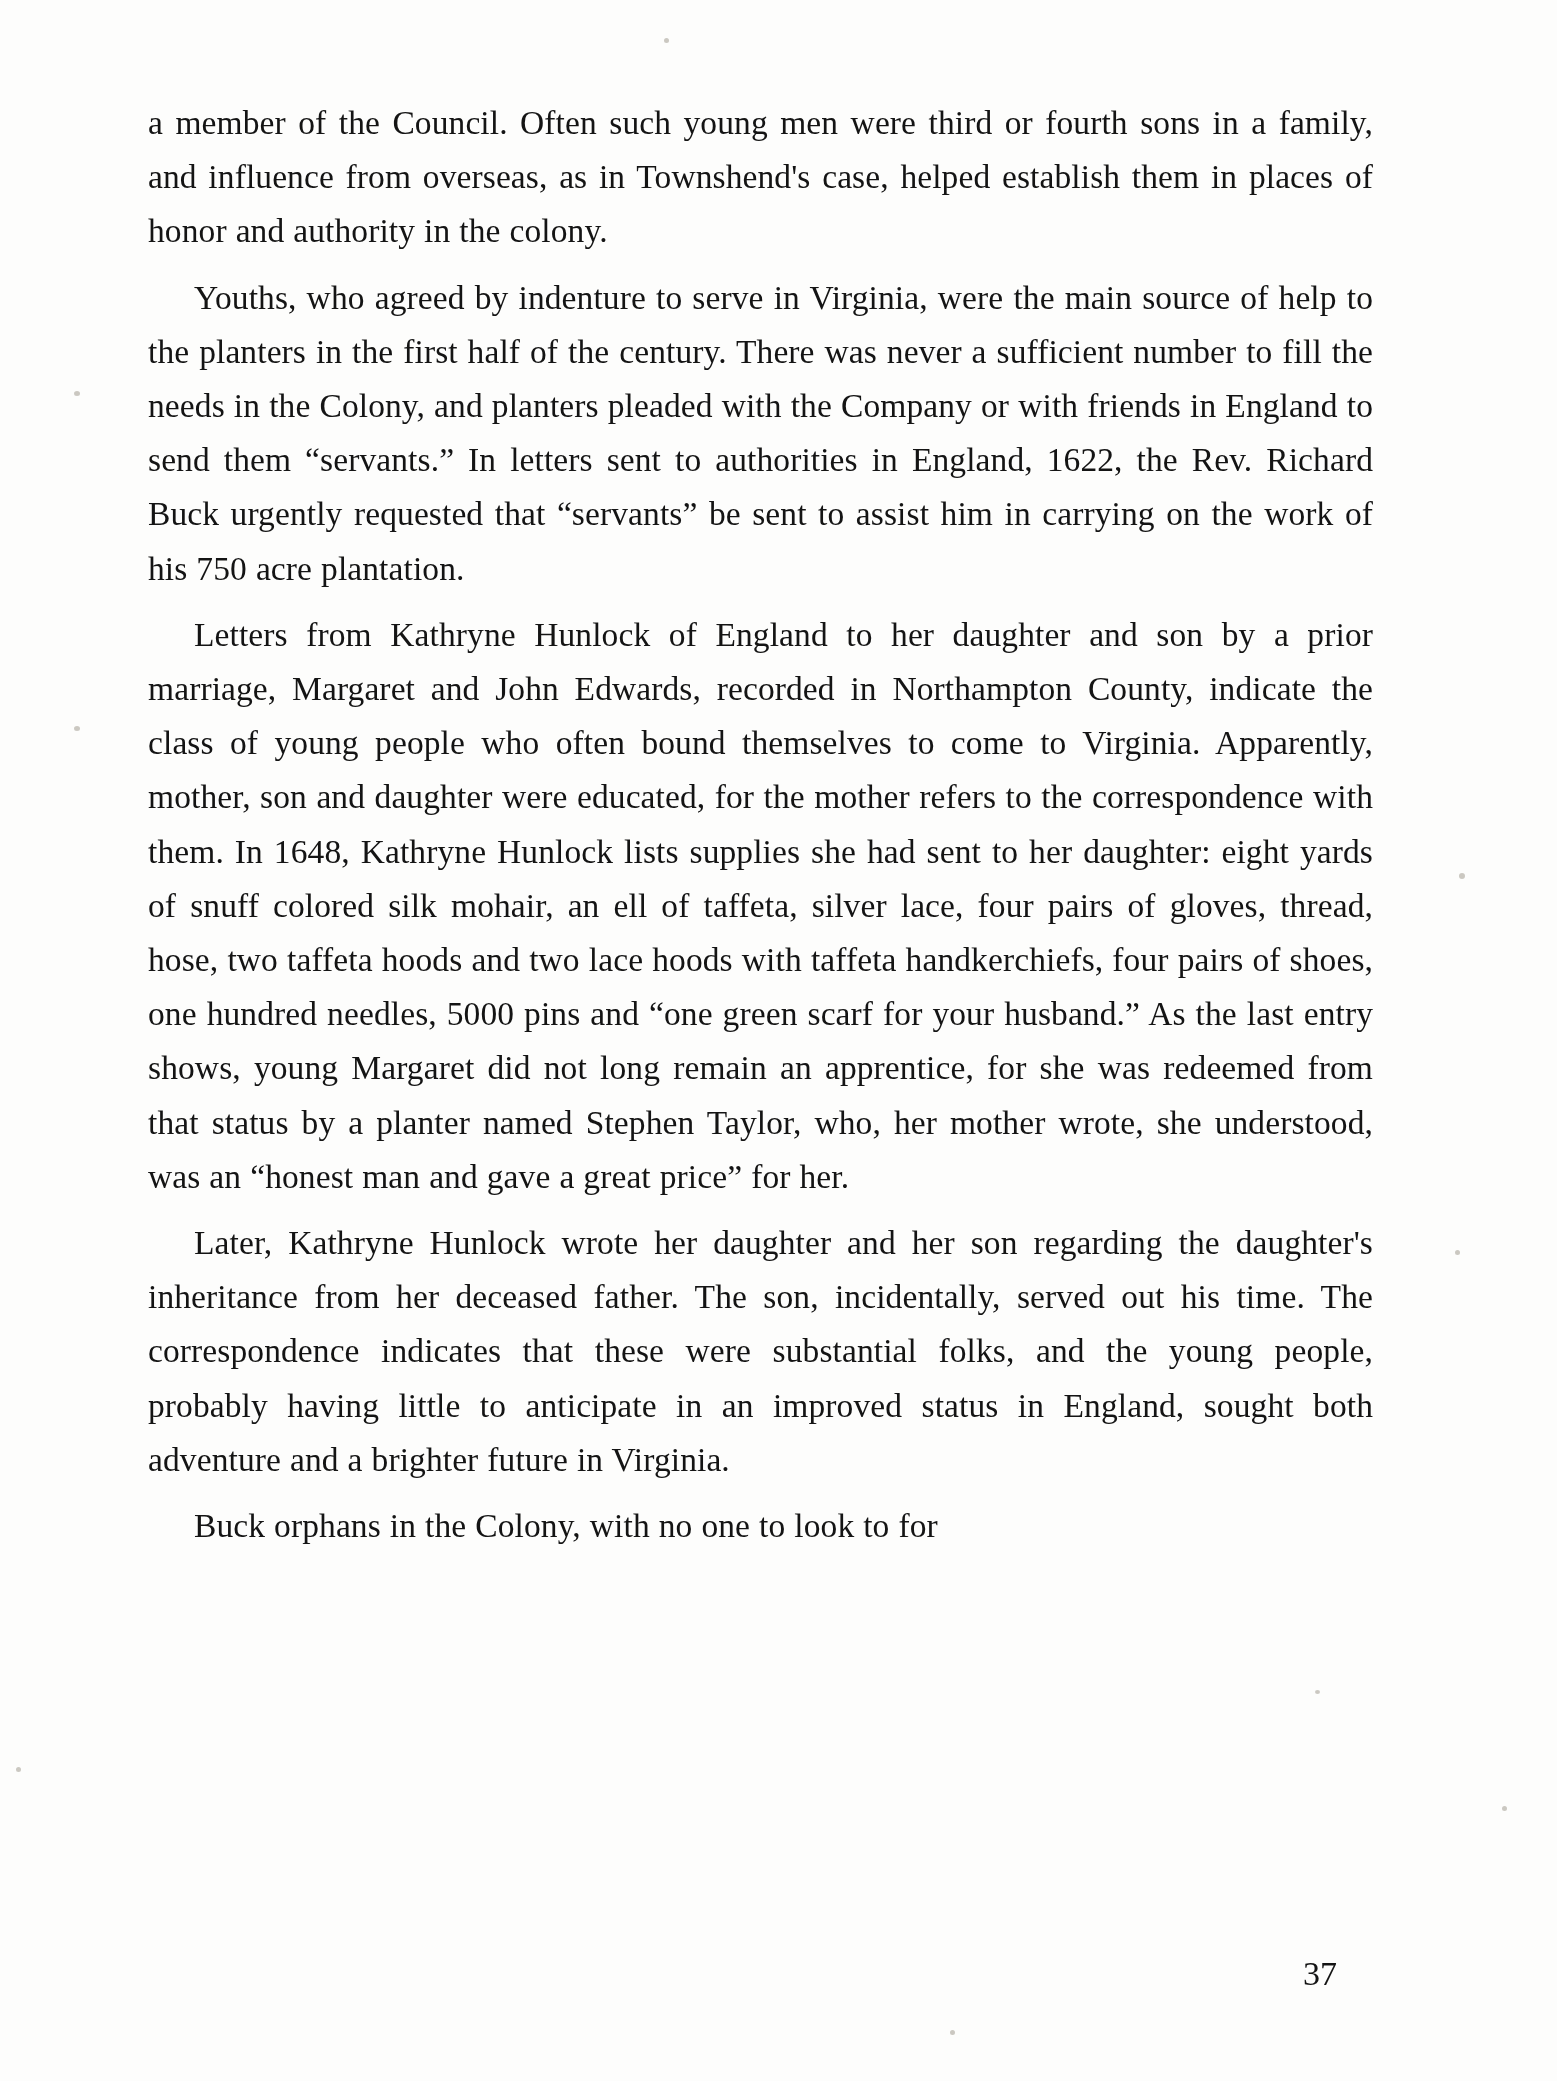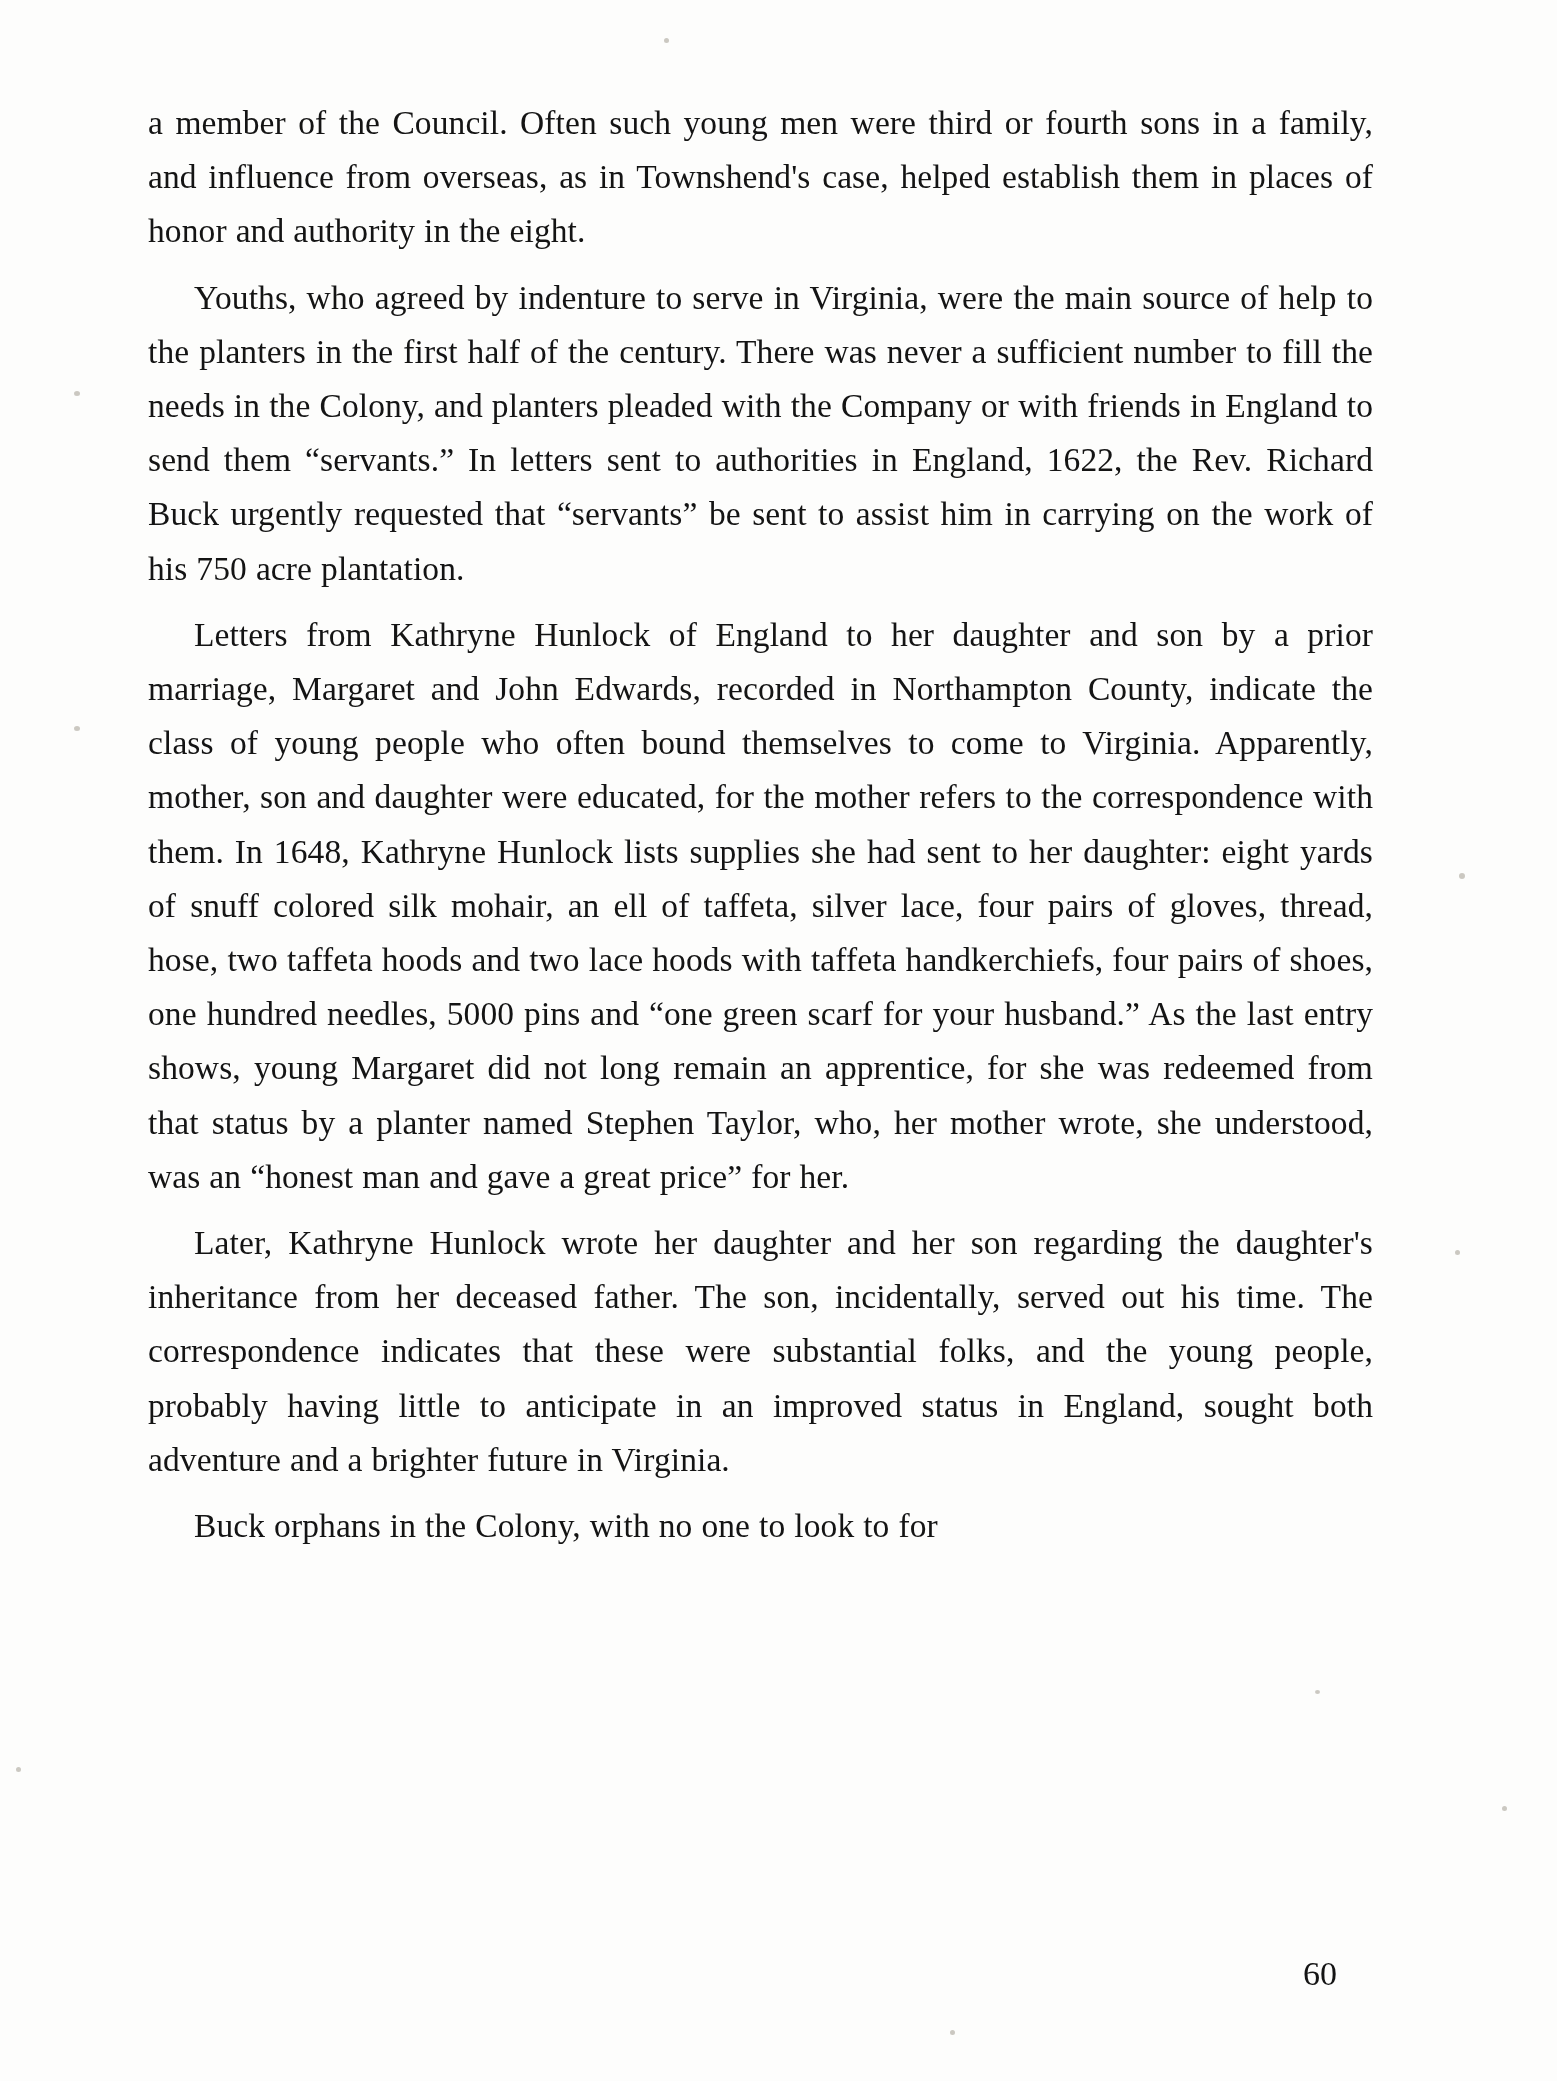--- a/index.html
+++ b/index.html
@@ -84,21 +84,21 @@
   <div class="speck s2"></div>
   <div class="speck s3"></div>
   <div class="speck s4"></div>
   <div class="speck s5"></div>
   <div class="speck s6"></div>
   <div class="speck s7"></div>
   <div class="speck s8"></div>
   <div class="speck s9"></div>
 
   <div class="text-block">
-    <p class="para">a member of the Council. Often such young men were third or fourth sons in a family, and influence from overseas, as in Townshend's case, helped establish them in places of honor and authority in the eight.</p>
+    <p class="para">a member of the Council. Often such young men were third or fourth sons in a family, and influence from overseas, as in Townshend's case, helped establish them in places of honor and authority in the colony.</p>
     <p class="para indented">Youths, who agreed by indenture to serve in Virginia, were the main source of help to the planters in the first half of the century. There was never a sufficient number to fill the needs in the Colony, and planters pleaded with the Company or with friends in England to send them “servants.” In letters sent to authorities in England, 1622, the Rev. Richard Buck urgently requested that “servants” be sent to assist him in carrying on the work of his 750 acre plantation.</p>
     <p class="para indented">Letters from Kathryne Hunlock of England to her daughter and son by a prior marriage, Margaret and John Edwards, recorded in Northampton County, indicate the class of young people who often bound themselves to come to Virginia. Apparently, mother, son and daughter were educated, for the mother refers to the correspondence with them. In 1648, Kathryne Hunlock lists supplies she had sent to her daughter: eight yards of snuff colored silk mohair, an ell of taffeta, silver lace, four pairs of gloves, thread, hose, two taffeta hoods and two lace hoods with taffeta handkerchiefs, four pairs of shoes, one hundred needles, 5000 pins and “one green scarf for your husband.” As the last entry shows, young Margaret did not long remain an apprentice, for she was redeemed from that status by a planter named Stephen Taylor, who, her mother wrote, she understood, was an “honest man and gave a great price” for her.</p>
     <p class="para indented">Later, Kathryne Hunlock wrote her daughter and her son regarding the daughter's inheritance from her deceased father. The son, incidentally, served out his time. The correspondence indicates that these were substantial folks, and the young people, probably having little to anticipate in an improved status in England, sought both adventure and a brighter future in Virginia.</p>
     <p class="para indented last-line-center">Buck orphans in the Colony, with no one to look to for</p>
   </div>
 
-  <div class="page-number">60</div>
+  <div class="page-number">37</div>
 </div>
 
 </body></html>

